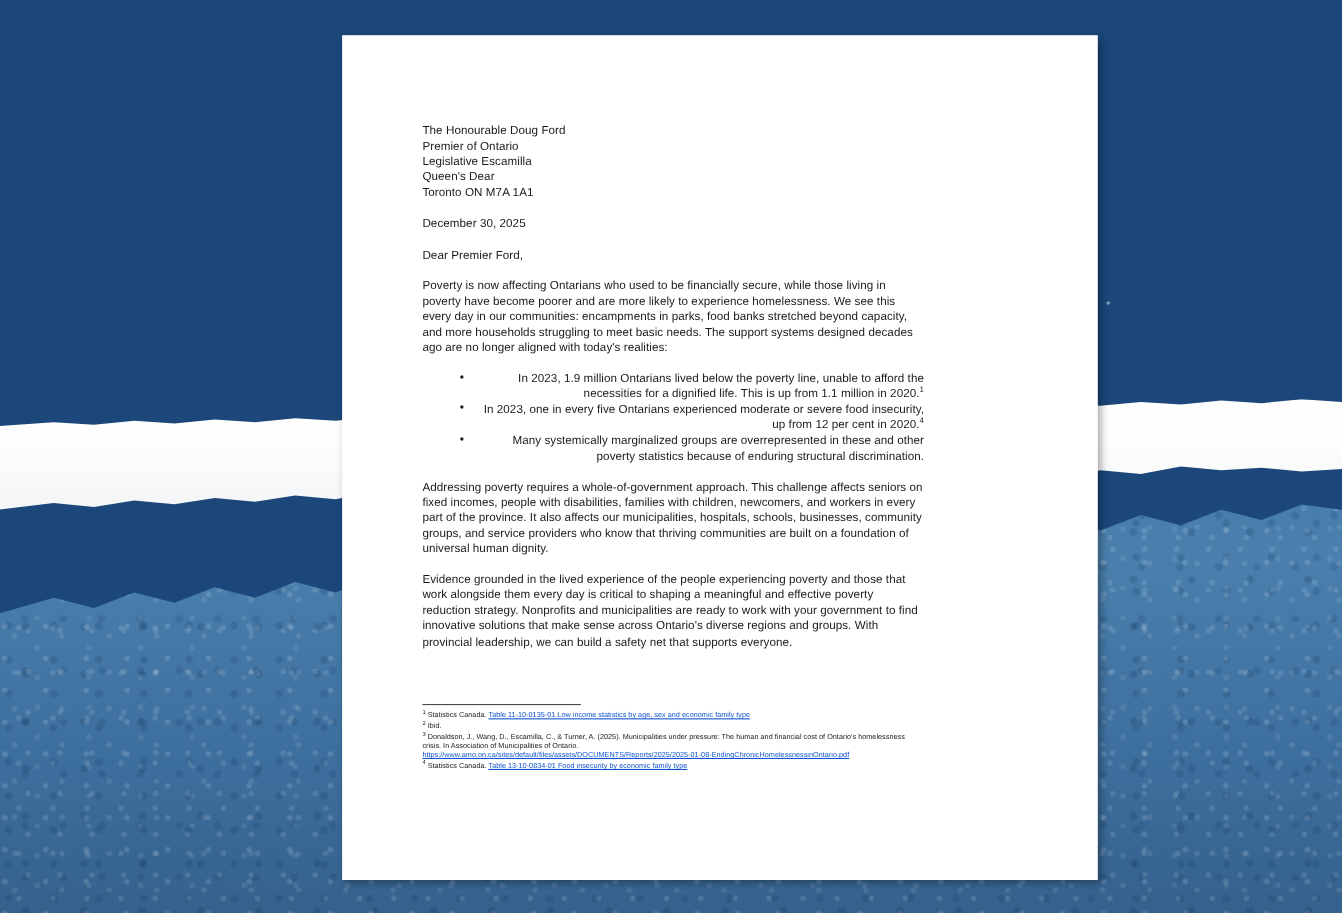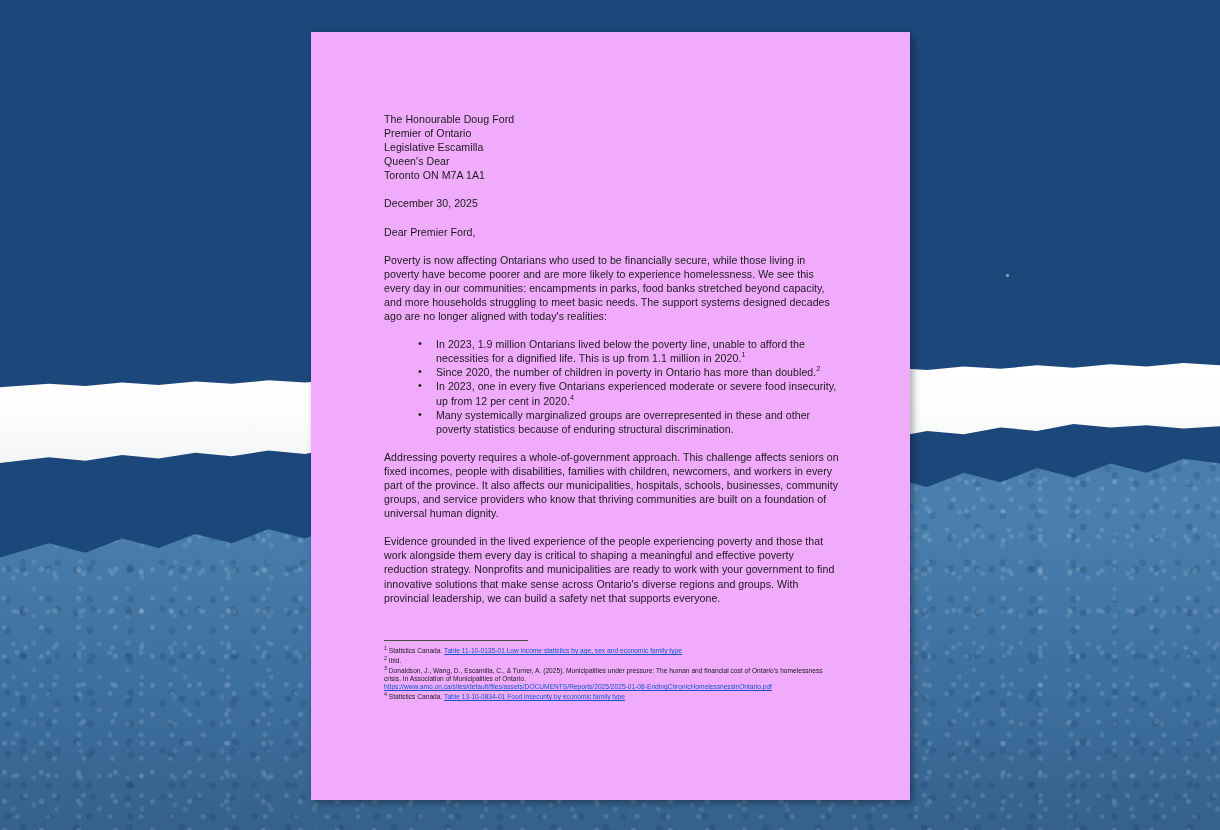--- a/index.html
+++ b/index.html
@@ -70,22 +70,22 @@
     position: absolute;
     width: 3px; height: 3px;
     background: #7e9bbd;
     border-radius: 1px;
   }
 
   
   #page {
     position: absolute;
     left: 311px; top: 32px;
-    width: 599px; height: 768px;
-    background: #f0abfc;
+    width: 687px; height: 768px;
+    background: #ffffff;
     box-shadow: 3px 3px 7px rgba(0,0,0,.34);
     overflow: hidden;
   }
 
   .page-body {
     position: absolute;
     left: 73px; top: 80px;
     width: 456px;
   }
 
@@ -97,20 +97,21 @@
   }
 
   .addr-line { white-space: nowrap; }
 
   .blk { margin: 0 0 14px 0; }
 
   ul.bullets {
     margin: 0 0 14px 0;
     padding: 0 0 0 38px;
     list-style: none;
+    text-align: right;
   }
   ul.bullets > li {
     position: relative;
     margin: 0 0 0 0;
     padding: 0 0 0 14px;
   }
   ul.bullets > li::before {
     content: "\2022";
     position: absolute;
     left: -4px; top: -1px;
@@ -166,21 +167,20 @@
       </div>
 
       <div class="blk">December 30, 2025</div>
 
       <div class="blk">Dear Premier Ford,</div>
 
       <p class="blk">Poverty is now affecting Ontarians who used to be financially secure, while those living in poverty have become poorer and are more likely to experience homelessness. We see this every day in our communities: encampments in parks, food banks stretched beyond capacity, and more households struggling to meet basic needs. The support systems designed decades ago are no longer aligned with today's realities:</p>
 
       <ul class="bullets">
         <li><span>In 2023, 1.9 million Ontarians lived below the poverty line, unable to afford the necessities for a dignified life. This is up from 1.1 million in 2020.</span><sup>1</sup></li>
-        <li><span>Since 2020, the number of children in poverty in Ontario has more than doubled.</span><sup>2</sup></li>
         <li><span>In 2023, one in every five Ontarians experienced moderate or severe food insecurity, up from 12 per cent in 2020.</span><sup>4</sup></li>
         <li><span>Many systemically marginalized groups are overrepresented in these and other poverty statistics because of enduring structural discrimination.</span></li>
       </ul>
 
       <p class="blk">Addressing poverty requires a whole-of-government approach. This challenge affects seniors on fixed incomes, people with disabilities, families with children, newcomers, and workers in every part of the province. It also affects our municipalities, hospitals, schools, businesses, community groups, and service providers who know that thriving communities are built on a foundation of universal human dignity.</p>
 
       <p class="blk">Evidence grounded in the lived experience of the people experiencing poverty and those that work alongside them every day is critical to shaping a meaningful and effective poverty reduction strategy. Nonprofits and municipalities are ready to work with your government to find innovative solutions that make sense across Ontario's diverse regions and groups. With provincial leadership, we can build a safety net that supports everyone.</p>
 
     </div>
 

